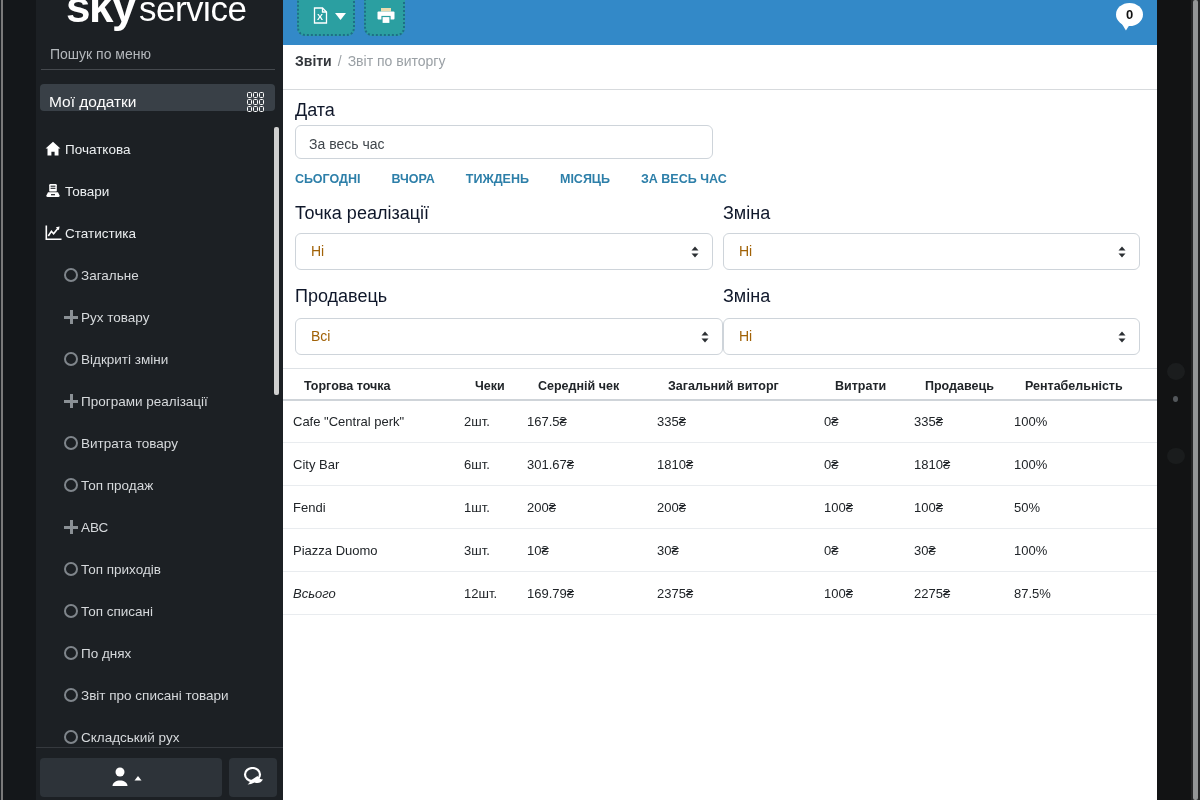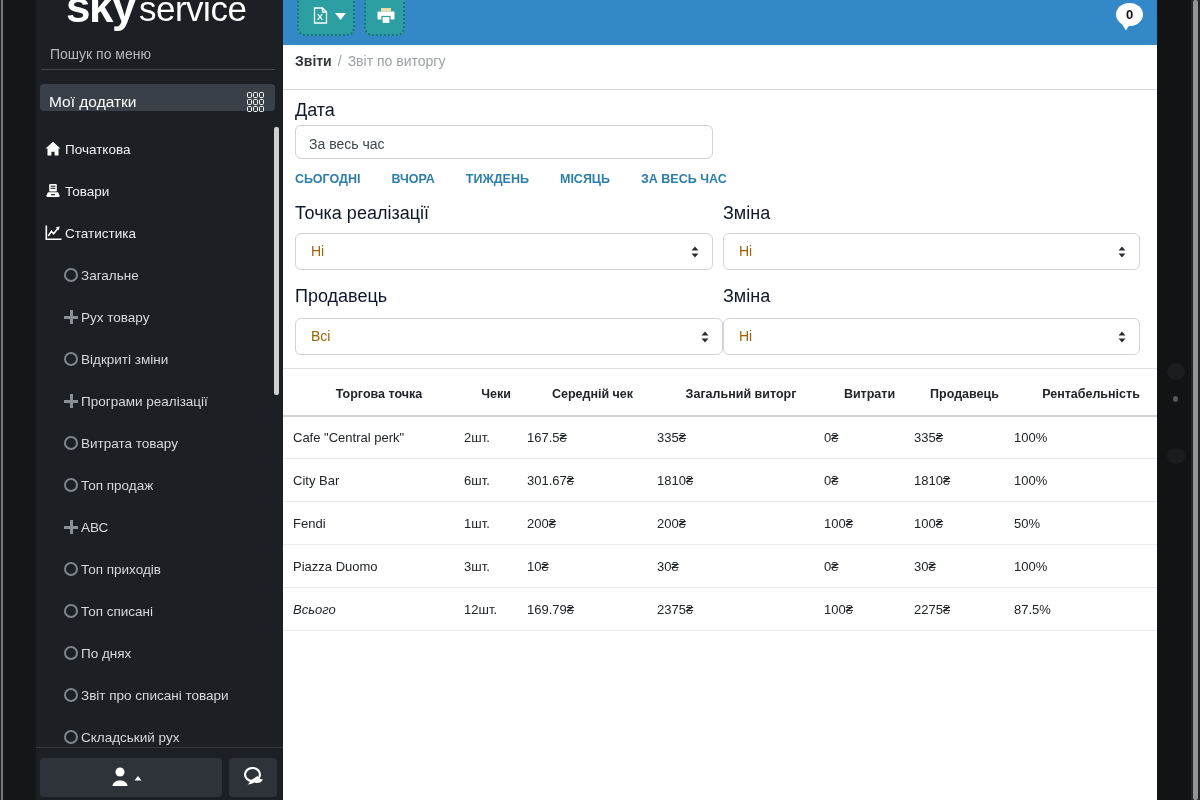--- a/index.html
+++ b/index.html
@@ -87,22 +87,22 @@
   .fselect { position:absolute; height:37px; border:1px solid #ced4da; border-radius:6px;
     font-size:14px; color:#a16207; line-height:35px; padding-left:15px; background:#fff; }
   .fselect svg { position:absolute; right:13px; top:12px; }
   .qlinks { position:absolute; left:12px; top:127px; font-size:12.5px; font-weight:700;
     color:#2d7fa9; white-space:nowrap; }
   .qlinks span { margin-right:31px; }
 
   
   #tbl { position:absolute; left:0; top:323px; width:874px; border-collapse:collapse;
     table-layout:fixed; font-size:13px; color:#212529; }
-  #tbl th { font-size:12.5px; font-weight:700; text-align:center; padding:5px 0 0 21px;
-    height:47px; border-top:1px solid #dee2e6; border-bottom:2px solid #cfd4d9; }
+  #tbl th { font-size:12.5px; font-weight:700; text-align:left; padding:5px 0 0 21px;
+    height:31px; border-top:1px solid #dee2e6; border-bottom:2px solid #cfd4d9; }
   #tbl td { padding:0 0 0 10px; height:43px; border-bottom:1px solid #e9ecef; }
 </style>
 </head>
 <body>
 
 <div id="sidebar">
   <div class="leftdark"></div>
   <div class="edgeline"></div>
   <div id="logo-sky">sky</div>
     <div id="logo-serv">service</div>

